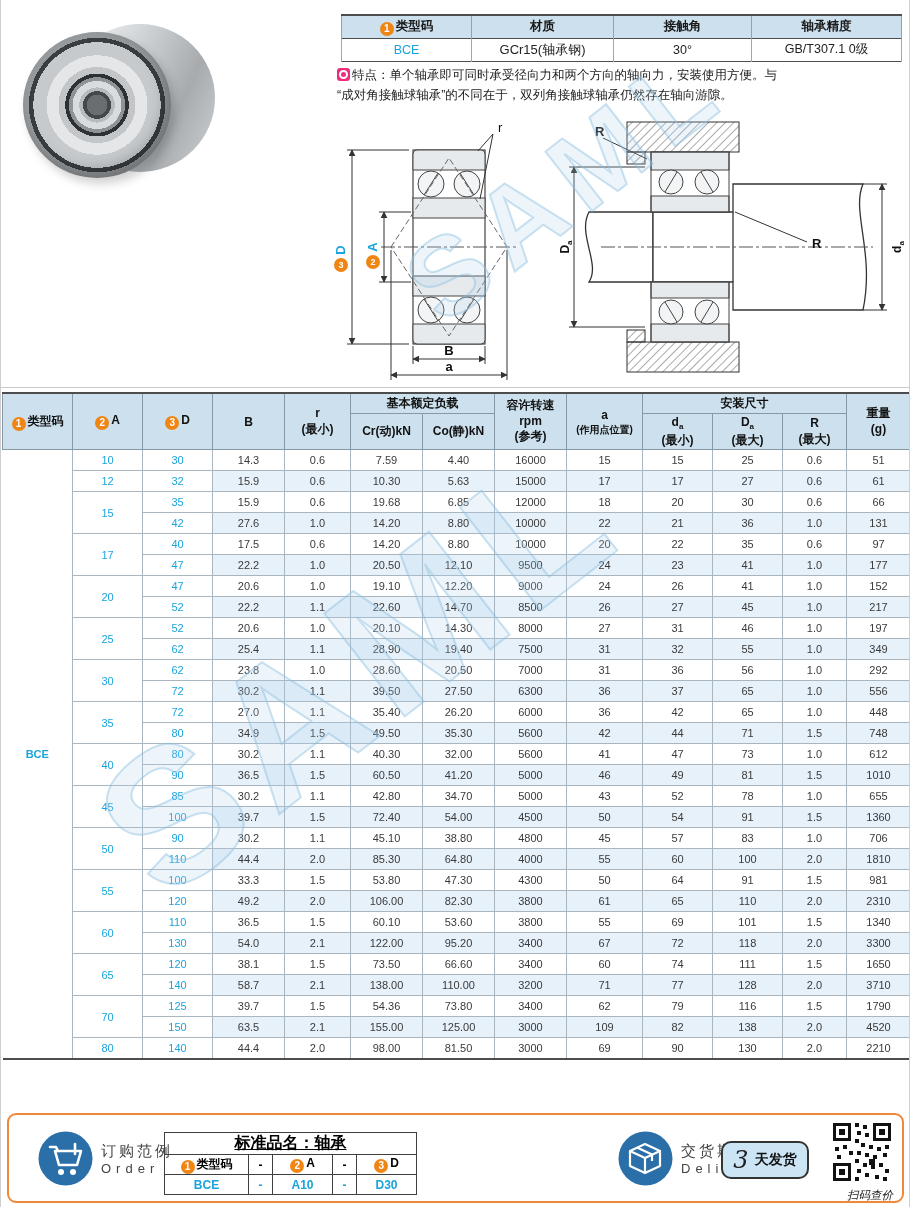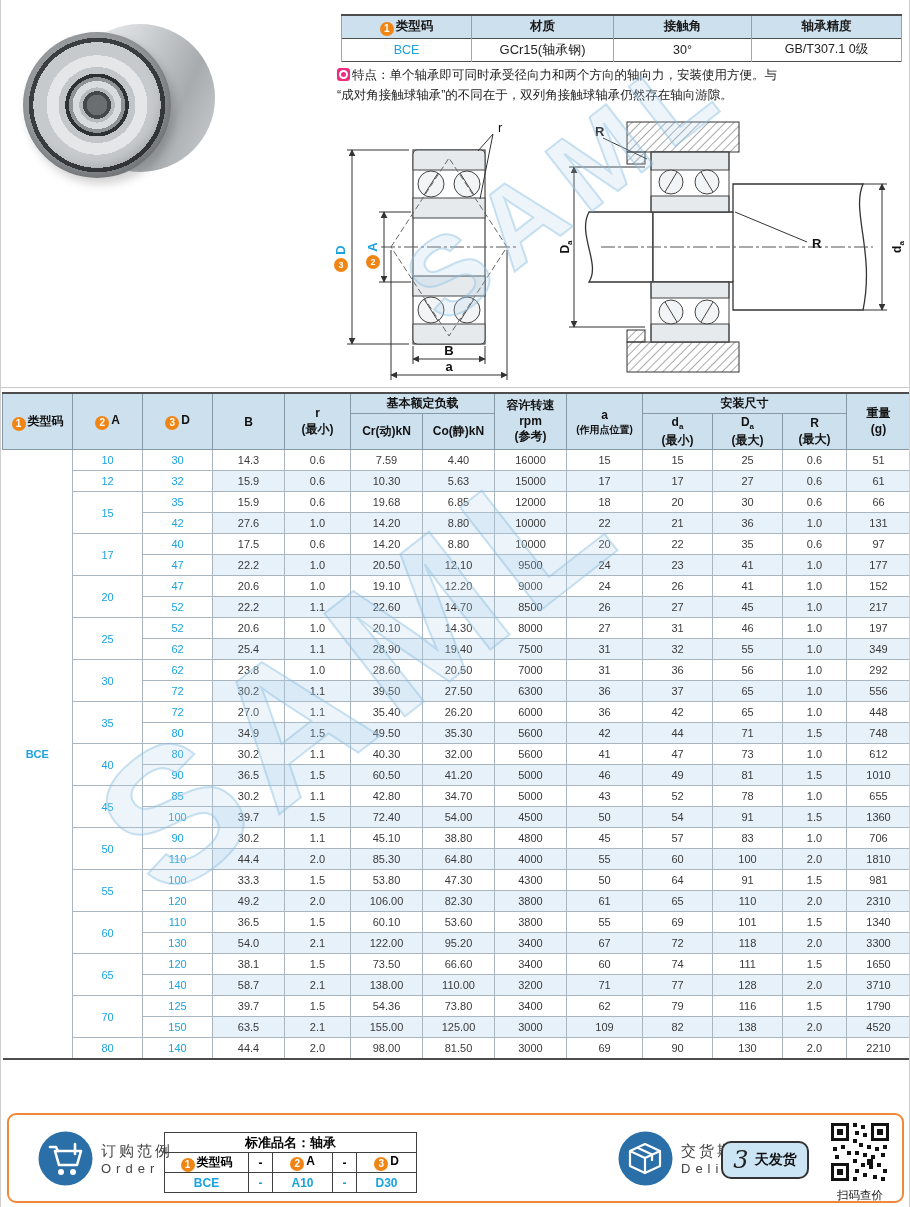--- a/index.html
+++ b/index.html
@@ -82,30 +82,30 @@
   .ic-box  { left:608px; top:15px; }
   .lbl2 { position:absolute; color:#555; }
   .lbl2 .cn { font-size:15px; letter-spacing:3px; color:#444; }
   .lbl2 .en { font-size:13px; letter-spacing:5px; color:#444; }
   .ord-lbl { left:92px; top:27px; }
   .del-lbl { left:672px; top:27px; }
 
   .ord-tbl { position:absolute; left:155px; top:17px; border-collapse:collapse; table-layout:fixed;
              font-size:12px; }
   .ord-tbl th, .ord-tbl td { border:1.5px solid #3f3f3f; text-align:center; height:20px; padding:0 3px; }
-  .ord-tbl .ttl { font-weight:bold; font-size:13px; }
+  .ord-tbl .ttl { font-weight:bold; font-size:16px;text-decoration:underline; }
   .ord-tbl td.cy { color:#19a3dc; font-weight:bold; }
   .ship-btn { position:absolute; left:712px; top:26px; width:88px; height:38px; background:#cbe5f5;
               border:2px solid #333; border-radius:10px; display:flex; align-items:center;
               justify-content:center; gap:6px; }
   .ship-btn .num { font-family:"DejaVu Serif","Liberation Serif",serif; font-style:italic;
                    font-size:24px; color:#222; }
   .ship-btn .txt { font-size:14px; font-weight:bold; color:#111; }
 
-  .qr-wrap { position:absolute; left:818px; top:6px; width:66px; text-align:center; }
+  .qr-wrap { position:absolute; left:818px; top:6px; width:66px; text-align:right;font-style:italic; }
   .qr-cap { font-size:11.5px; color:#222; margin-top:1px; }
 </style>
 </head>
 <body>
 
 <div class="page">
 
   <div class="wm wm1">SAML</div>
   <div class="wm wm2">SAML</div>
 

